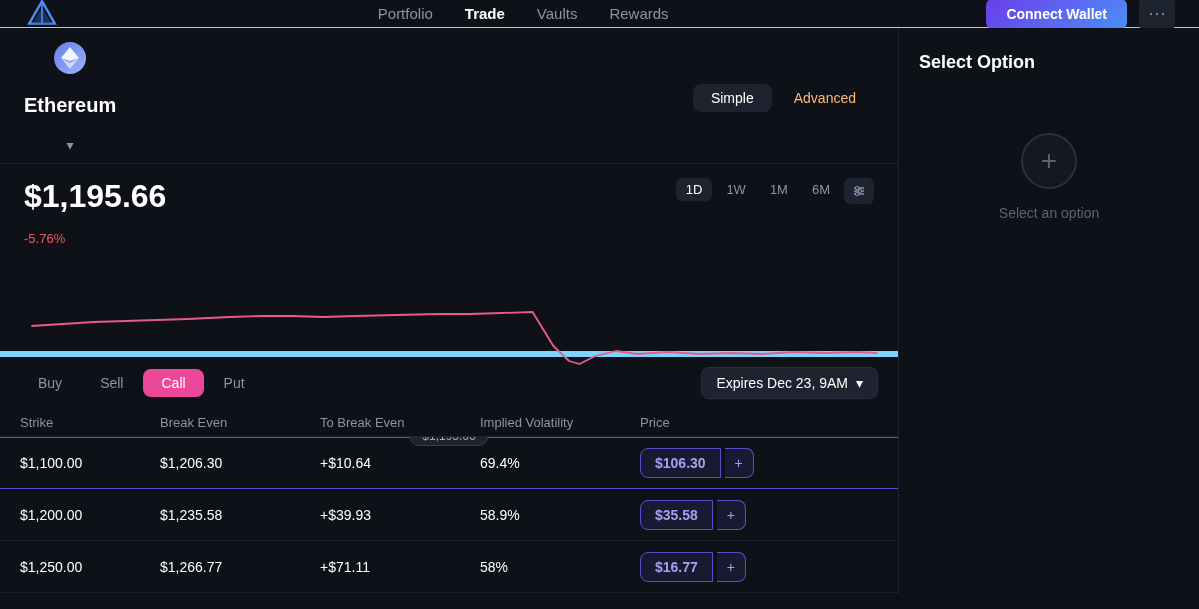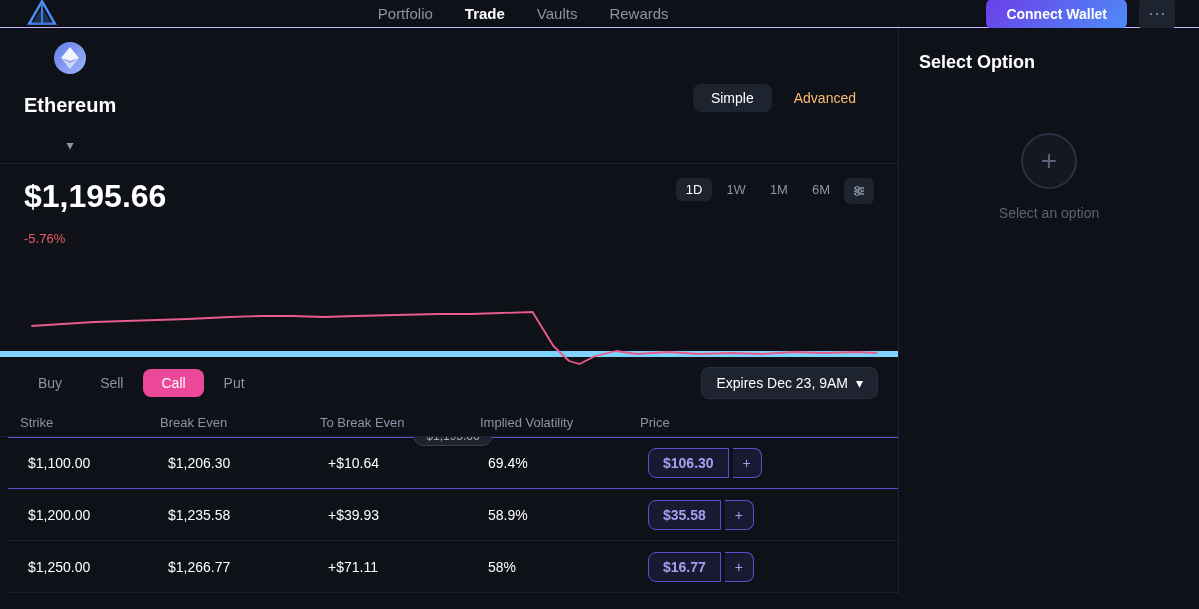--- a/index.html
+++ b/index.html
@@ -252,21 +252,20 @@
     .table-header {
       display: grid;
       grid-template-columns: 140px 160px 160px 160px 1fr;
       padding: 6px 20px;
       color: #8a94a6;
       font-size: 13px;
       border-bottom: 1px solid #1e2330;
     }
     .table-body {
       overflow-y: auto;
-      padding-left: 8px;
     }
     .table-row {
       display: grid;
       grid-template-columns: 140px 160px 160px 160px 1fr;
       padding: 0 20px;
       align-items: center;
       border-bottom: 1px solid #1a1f2b;
       height: 52px;
       position: relative;
     }

